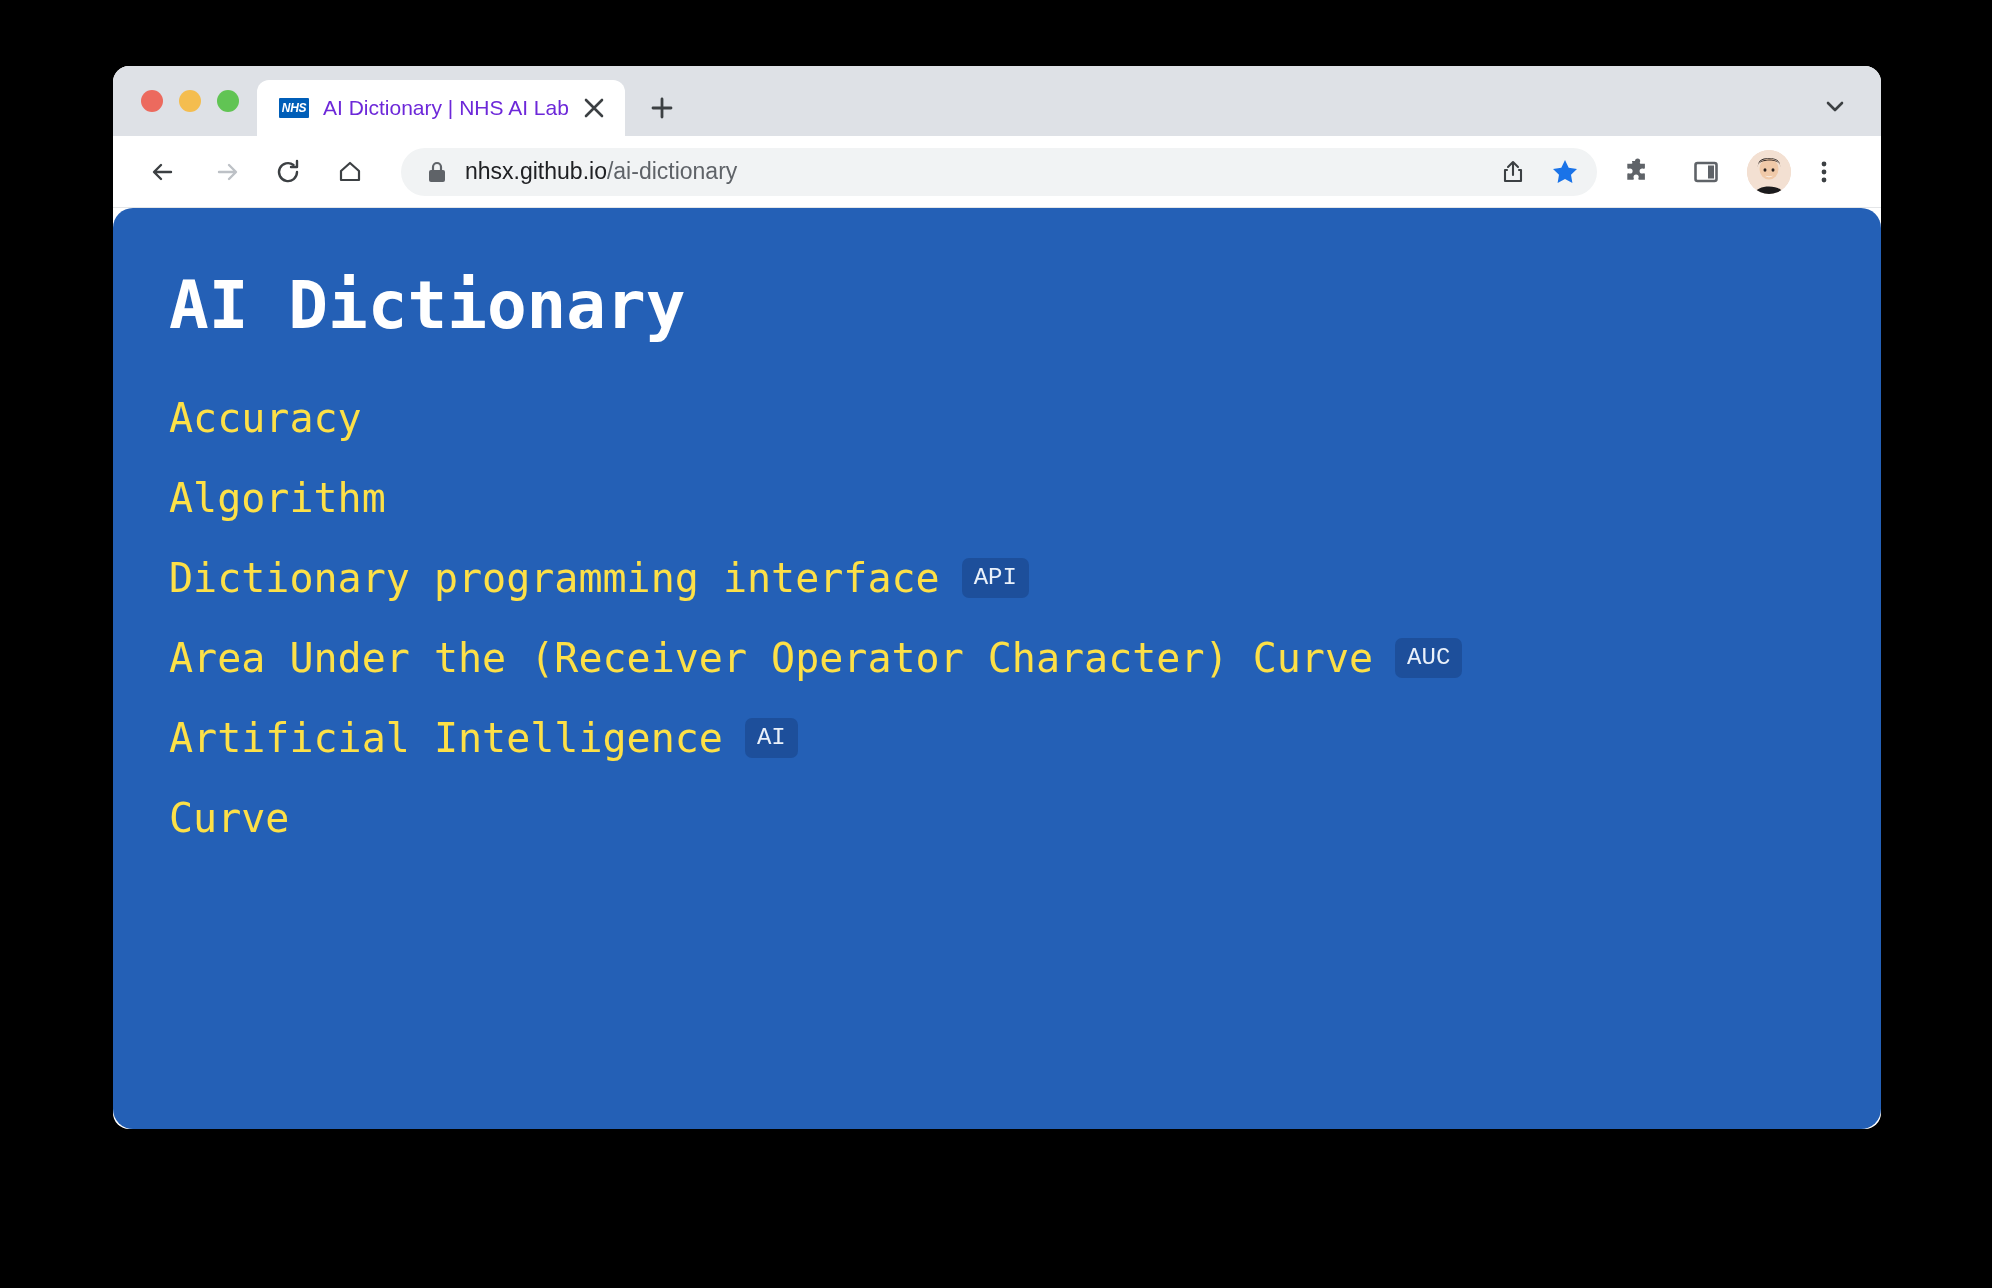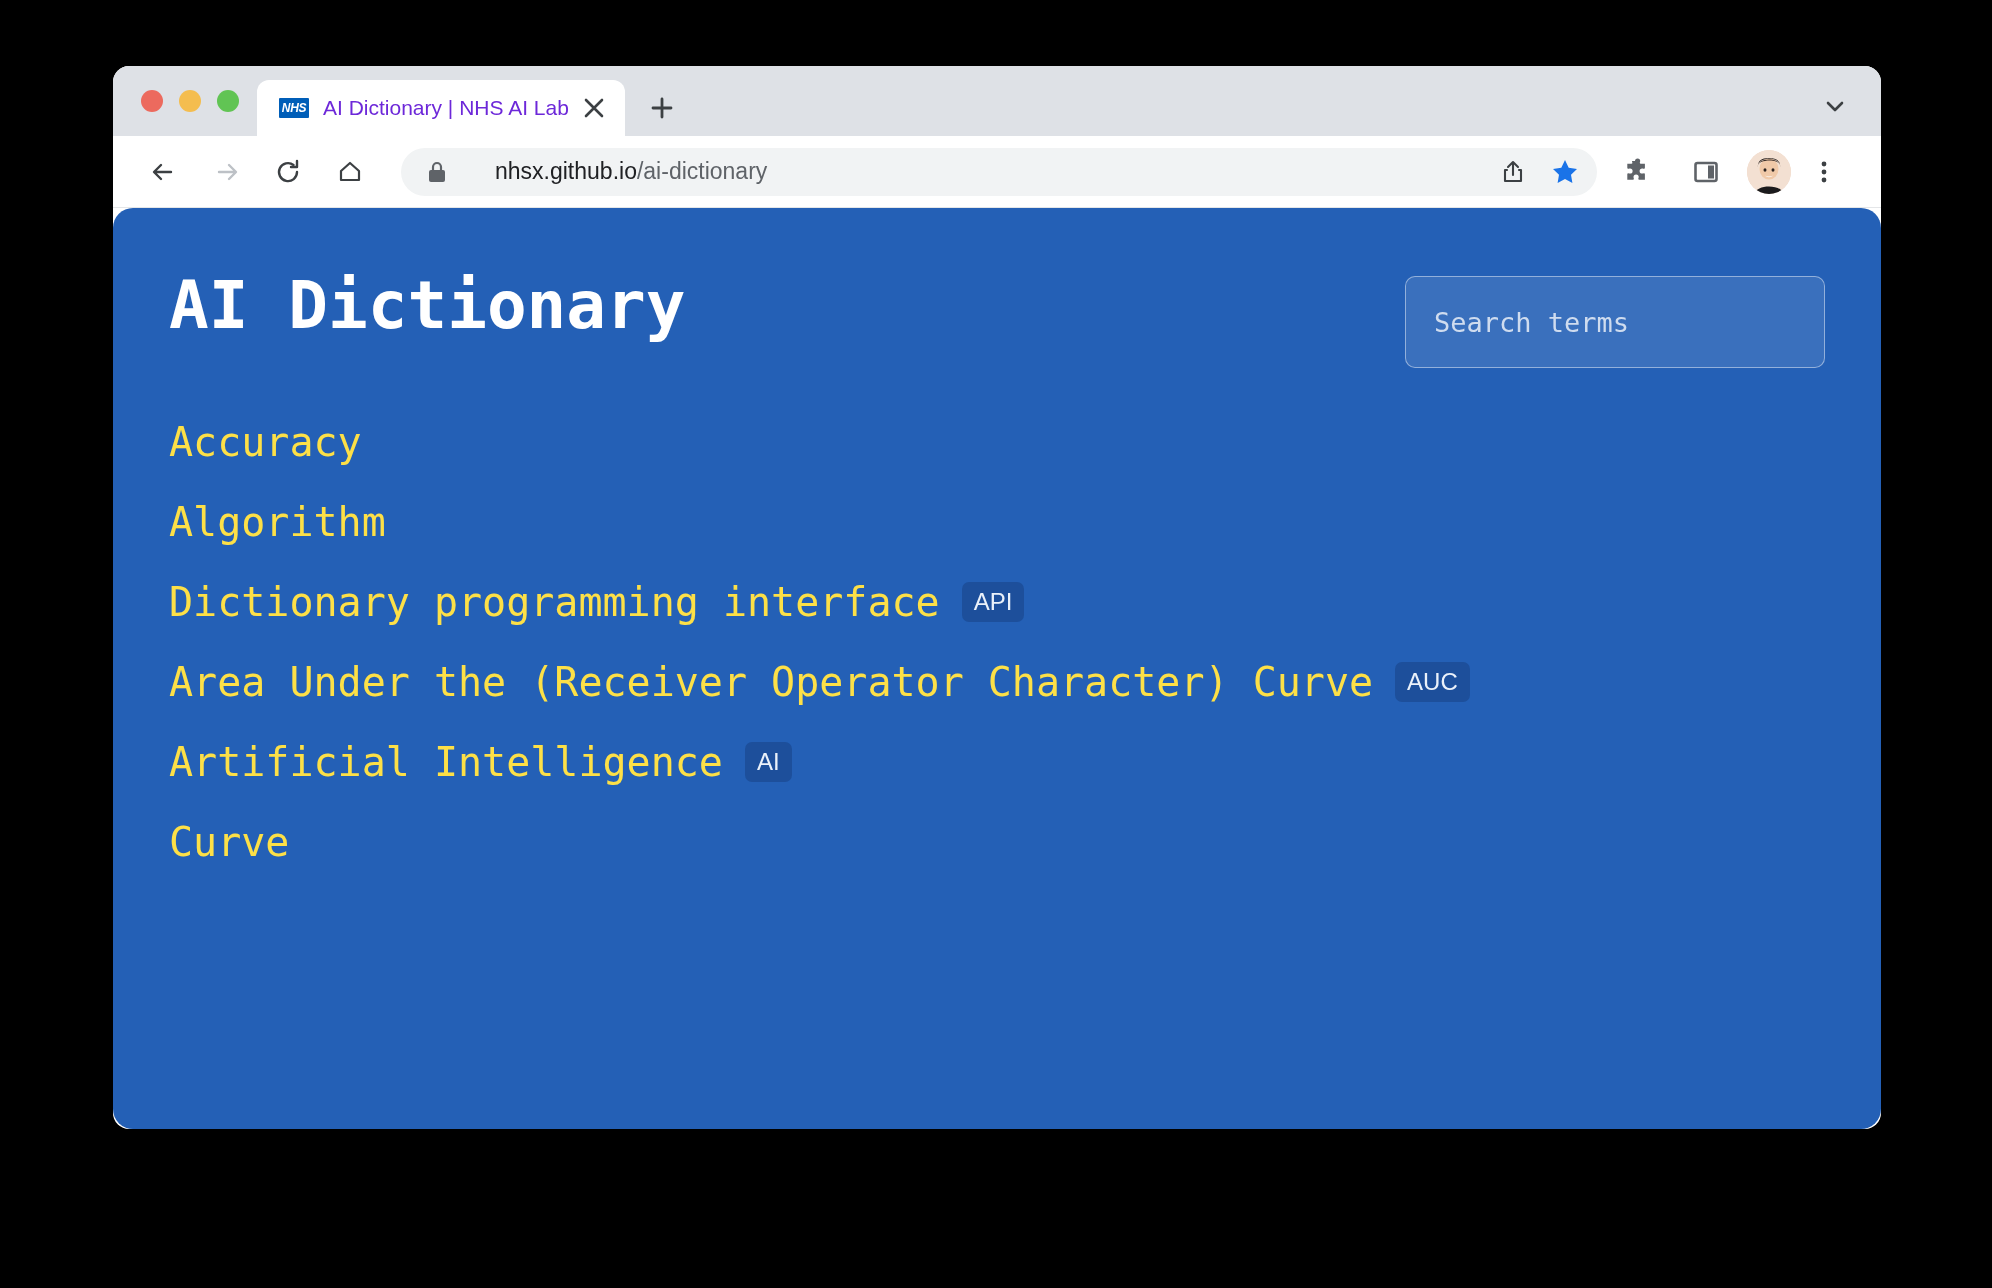--- a/index.html
+++ b/index.html
@@ -148,21 +148,20 @@
     flex: 1 1 auto;
     height: 48px;
     background: #f1f3f4;
     border-radius: 24px;
     display: flex;
     align-items: center;
     padding: 0 8px 0 26px;
     margin: 0 14px 0 16px;
     box-sizing: border-box;
     min-width: 0;
-    gap: 30px;
   }
   .lock-icon {
     flex: 0 0 auto;
     margin-right: 18px;
     display: flex;
     align-items: center;
   }
   .url-text {
     font-size: 23px;
     color: #202124;
@@ -262,21 +261,21 @@
     margin-bottom: 36px;
   }
   .term-label {
     font-family: "DejaVu Sans Mono", monospace;
     font-size: 40px;
     color: #fde047;
     line-height: 1.1;
     white-space: nowrap;
   }
   .term-abbr {
-    font-family: Liberation Sans, sans-serif;
+    font-family: Liberation Mono, monospace;
     font-size: 24px;
     color: #eaf1fa;
     background: #1d4f9b;
     border-radius: 7px;
     padding: 8px 12px;
     margin-left: 22px;
     line-height: 1;
     display: inline-block;
   }
 </style>
@@ -393,23 +392,20 @@
           <circle cx="13" cy="13" r="2.4" fill="#3c4043"></circle>
           <circle cx="13" cy="21" r="2.4" fill="#3c4043"></circle>
         </svg>
       </div>
     </div>
   </div>
 
   <div class="page">
     <div class="page-header">
       <h1 class="page-title">AI Dictionary</h1>
-      <div class="search-box">
-        <input class="search-input" type="text" placeholder="Search terms" style="">
-      </div>
     </div>
 
     <ul class="term-list">
       <li class="term-item">
         <span class="term-label">Accuracy</span>
       </li>
       <li class="term-item">
         <span class="term-label">Algorithm</span>
       </li>
       <li class="term-item">

